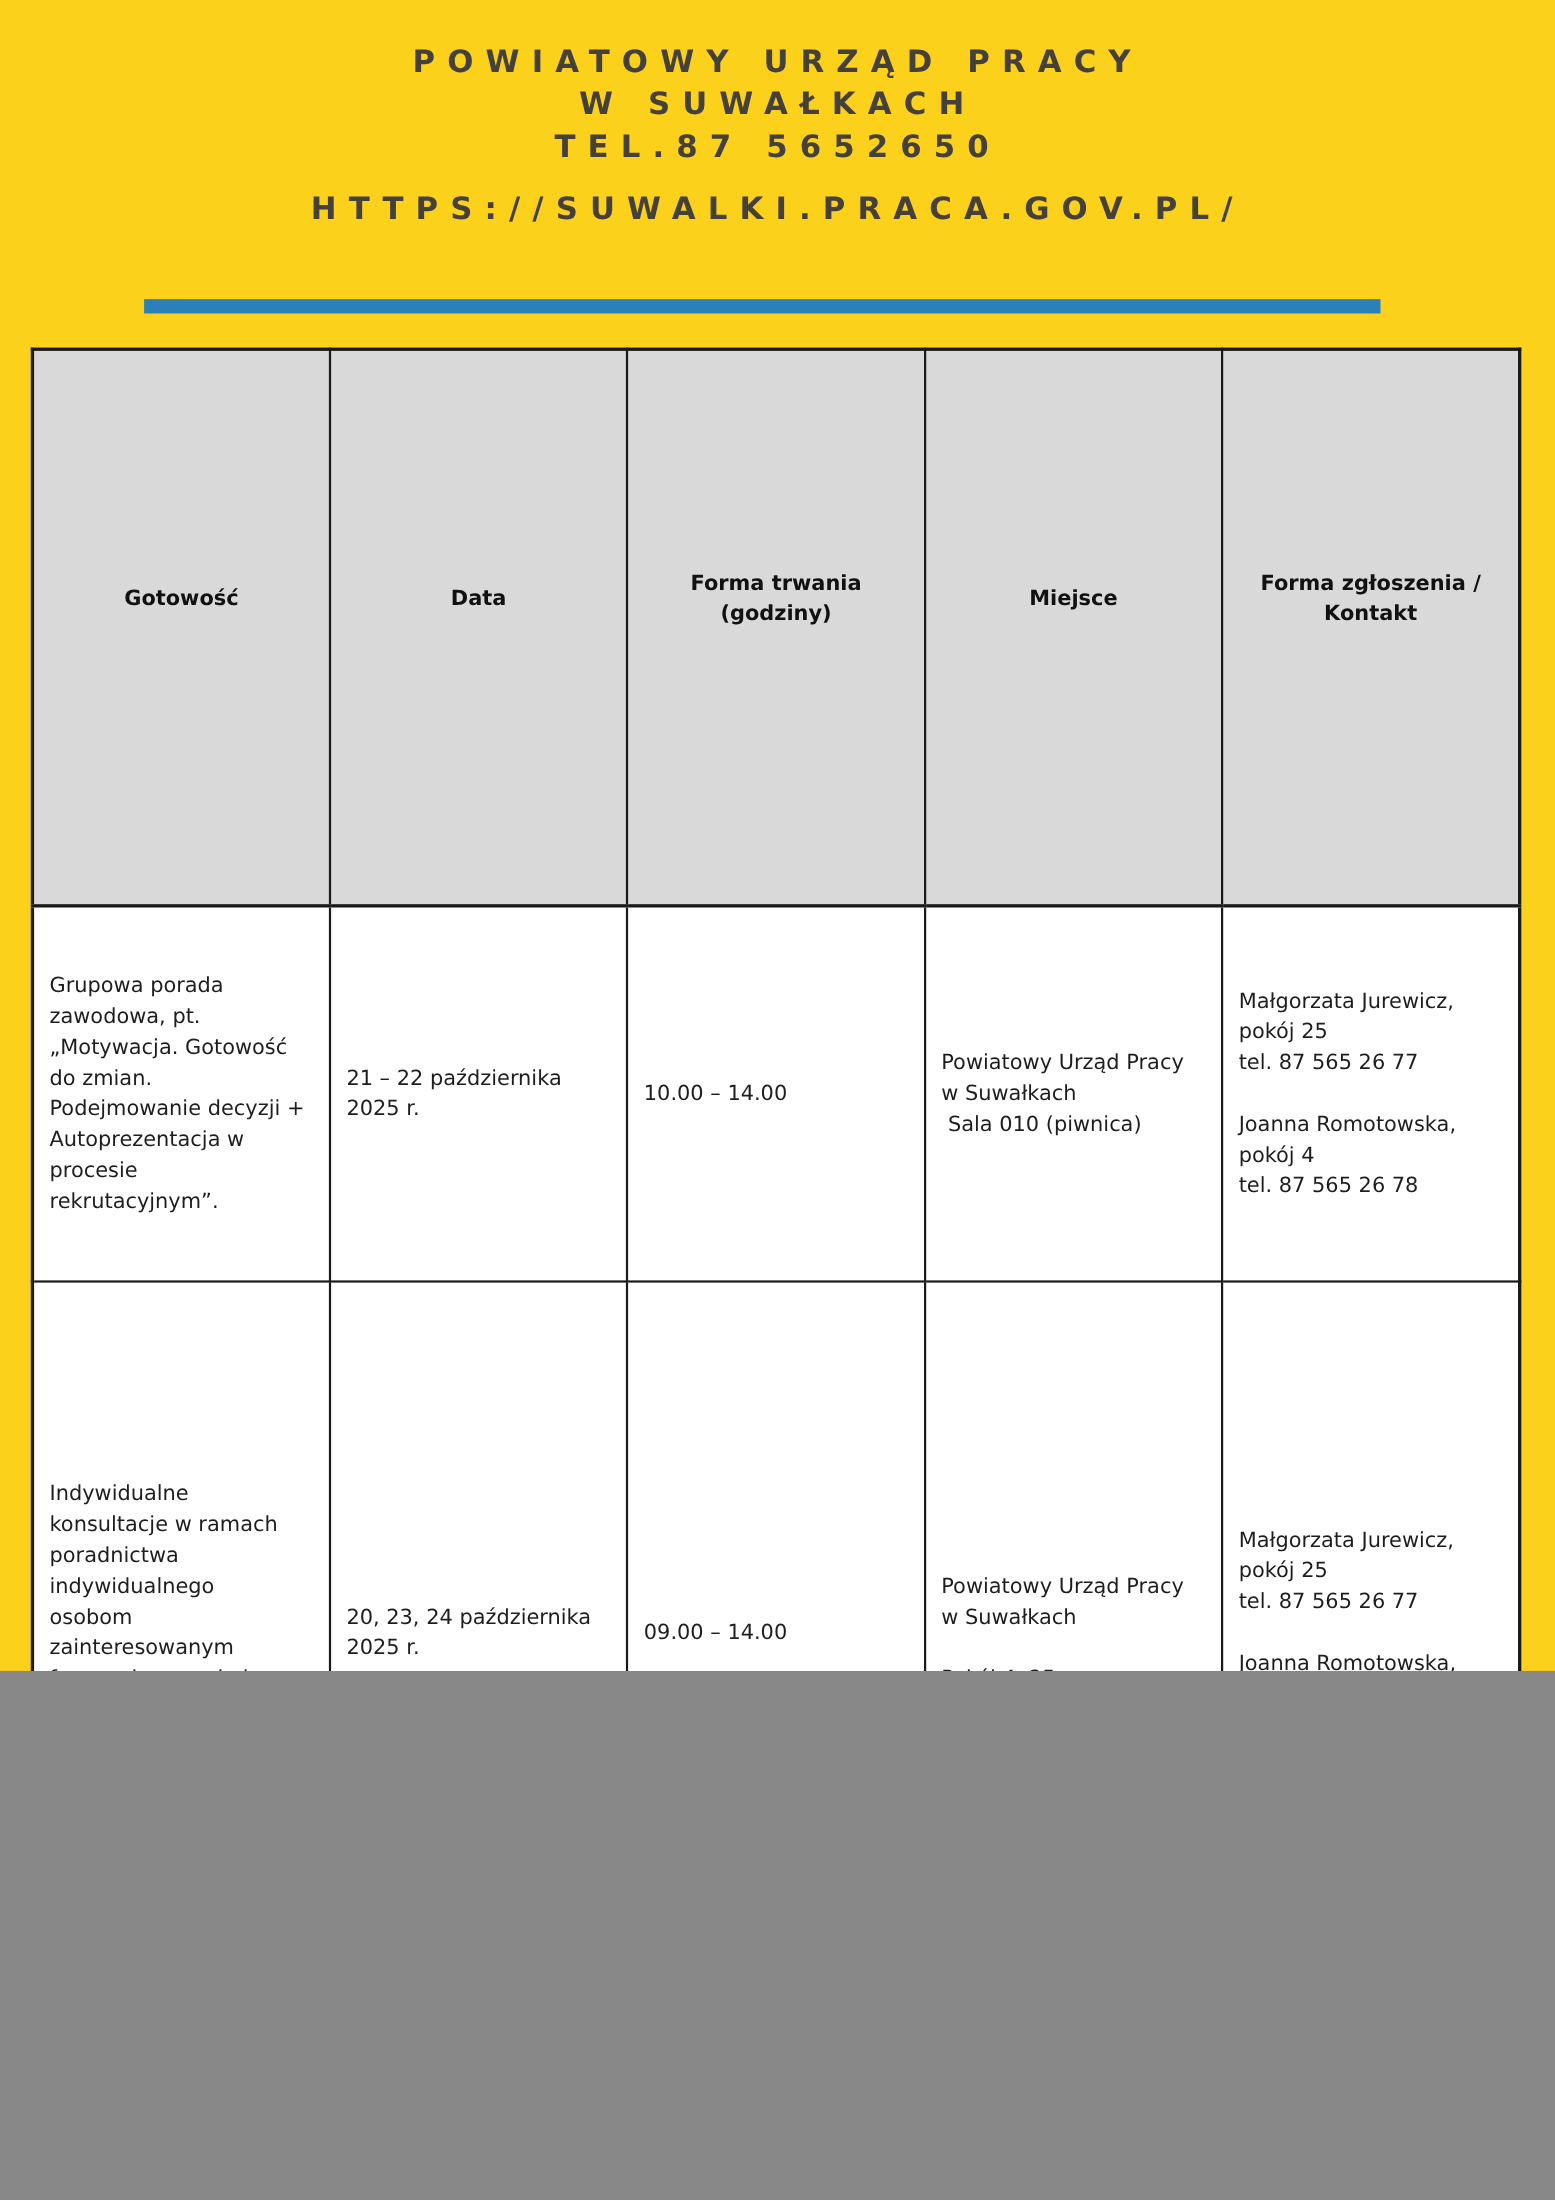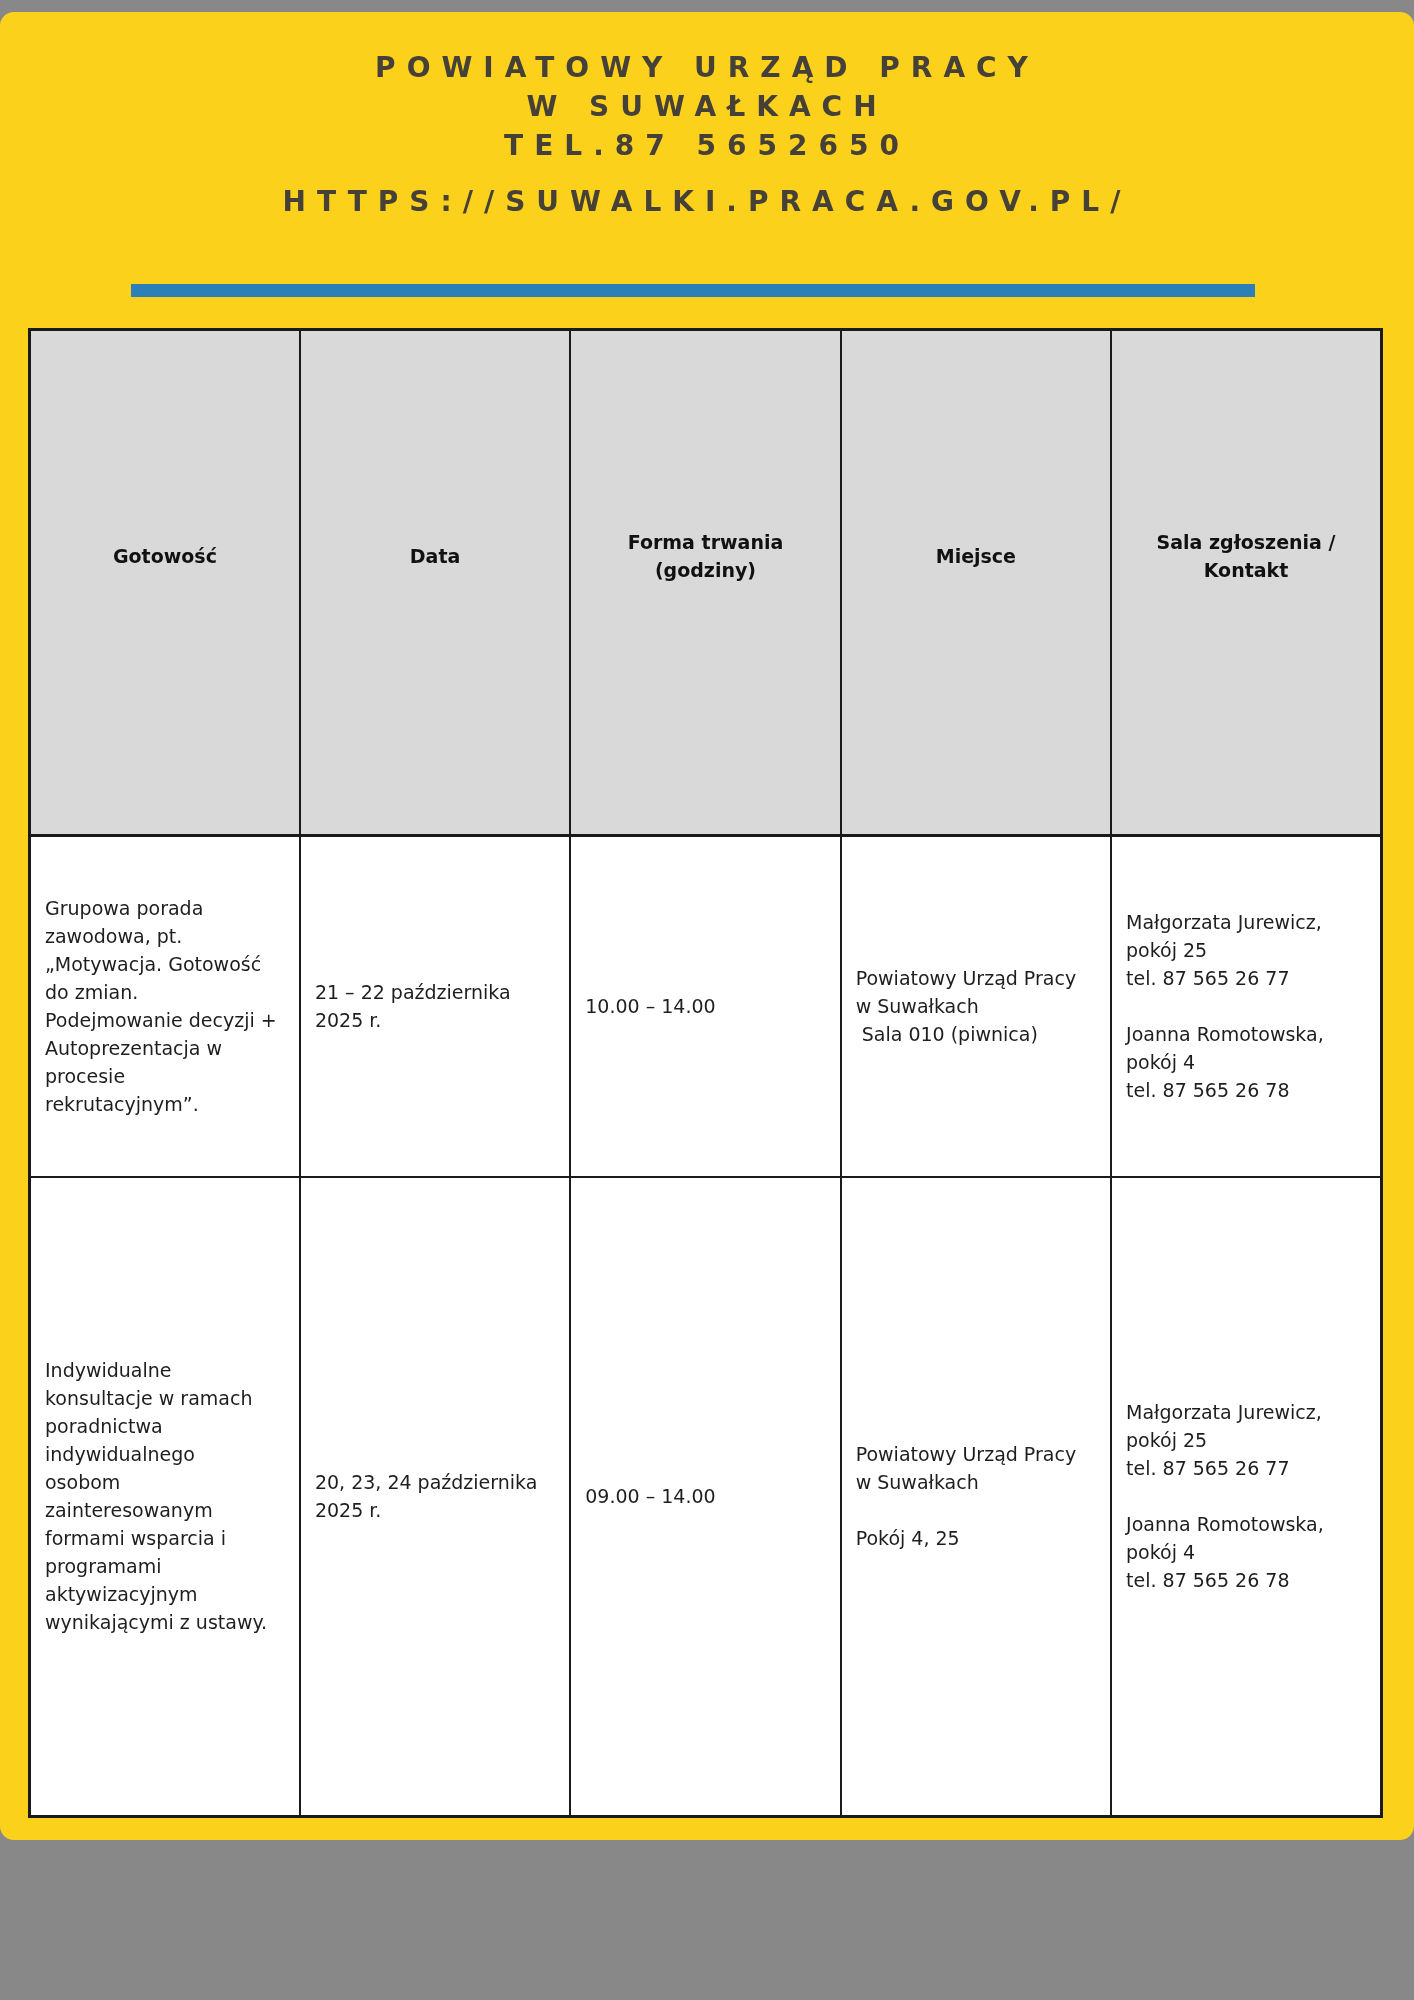--- a/index.html
+++ b/index.html
@@ -8,26 +8,25 @@
     --header-text:#454139;
     --table-border:#1A1A1A;
     --th-bg:#D9D9D9;
     --cell-bg:#FFFFFF;
     --body-text:#1E1E1E;
   }
   *{margin:0;padding:0;box-sizing:border-box;}
   html,body{background:#888;}
   .page{
     position:relative;
-    width:1414px;height:1828px;
-    margin:12px auto;
+    width:1414px;height:1519px;
+    margin:0 auto;
     background:var(--bg);
     font-family:"DejaVu Sans","Liberation Sans",sans-serif;
     overflow:hidden;
-    border-radius:14px;
   }
   .header-block{
     position:absolute;
     left:0;top:36px;width:1414px;
     text-align:center;
     color:var(--header-text);
     font-weight:bold;
   }
   .header-line{
     font-size:28px;
@@ -106,21 +105,21 @@
         <col>
         <col>
         <col>
     </colgroup>
     <tbody>
       <tr class="row-header">
         <th>Gotowość</th>
         <th>Data</th>
         <th>Forma trwania (godziny)</th>
         <th>Miejsce</th>
-        <th>Sala zgłoszenia /
+        <th>Forma zgłoszenia /
 Kontakt</th>
       </tr>
       <tr class="row-1">
         <td>Grupowa porada
 zawodowa, pt.
 „Motywacja. Gotowość
 do zmian.
 Podejmowanie decyzji +
 Autoprezentacja w
 procesie

